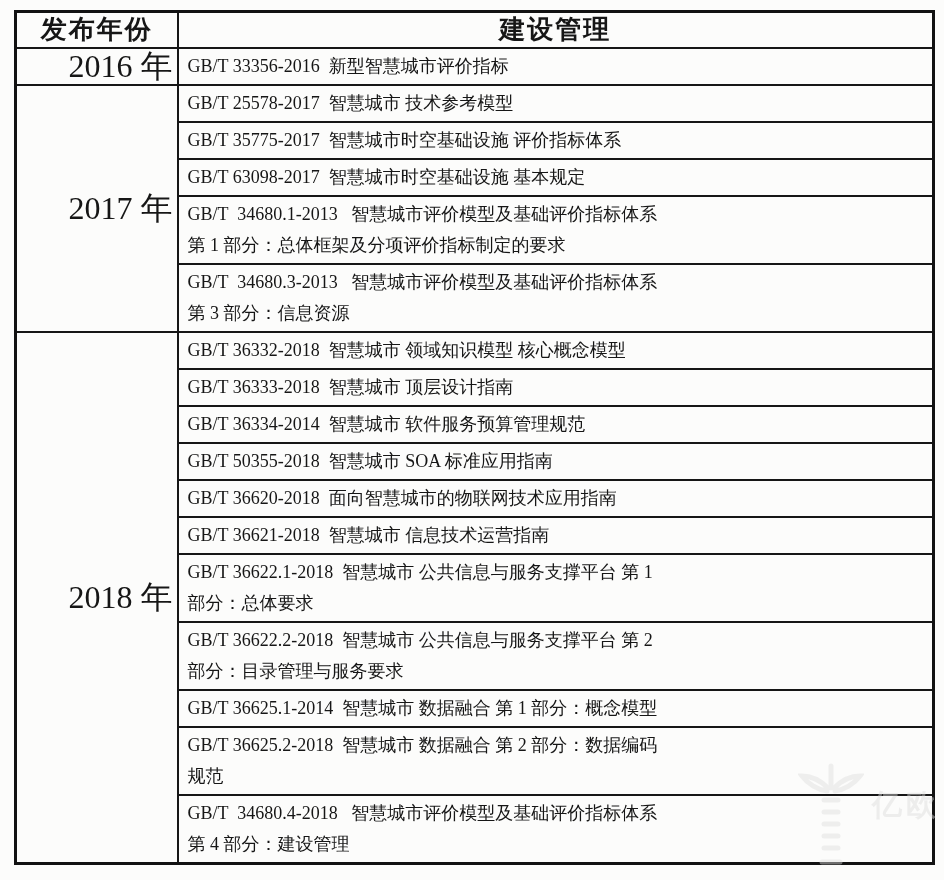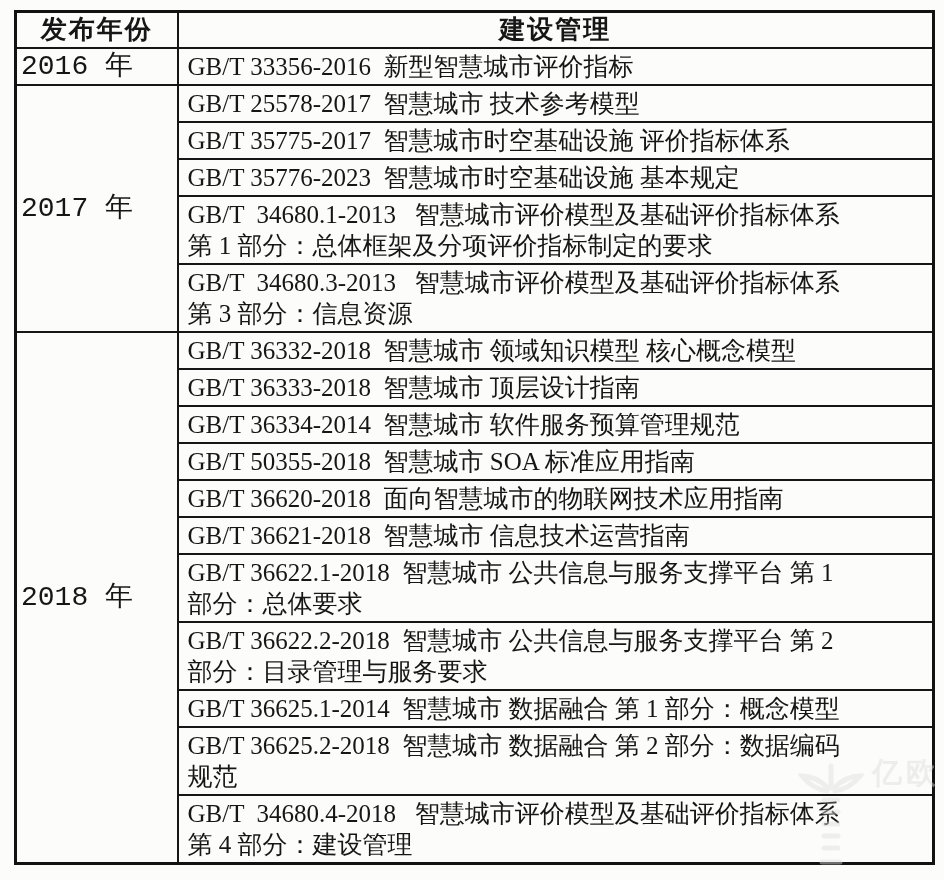--- a/index.html
+++ b/index.html
@@ -31,43 +31,42 @@
   }
   th.hdr {
     font-size: 26px;
     font-weight: bold;
     line-height: 30px;
     padding: 2px 4px;
     letter-spacing: 2px;
     margin-top: 36px;
   }
   td.year-cell {
-    text-align: left;
+    text-align: right;
     vertical-align: middle;
-    font-size: 28px;
+    font-size: 32px;
     line-height: 31px;
     padding: 2px 4px;
-    font-family: Liberation Mono, monospace;
   }
   td.std-cell {
-    font-size: 25px;
+    font-size: 18px;
     line-height: 31px;
     padding: 2px 9px;
     text-align: left;
     vertical-align: middle;
     white-space: pre-wrap;
     word-break: break-all;
     font-family: Liberation Serif, serif;
   }
   .watermark {
     position: absolute;
     right: 4px;
     bottom: 10px;
     display: flex;
-    align-items: flex-start;
+    align-items: center;
     gap: 8px;
     opacity: 0.45;
     pointer-events: none;
   }
   .watermark .wm-text {
     font-size: 30px;
     font-weight: bold;
     color: #dcdcdc;
     letter-spacing: 4px;
     line-height: 1;
@@ -95,21 +94,21 @@
           <td class="std-cell">GB/T 33356-2016  新型智慧城市评价指标</td>
         </tr>
         <tr>
           <td class="year-cell" rowspan="5">2017 年</td>
           <td class="std-cell">GB/T 25578-2017  智慧城市 技术参考模型</td>
         </tr>
         <tr>
           <td class="std-cell">GB/T 35775-2017  智慧城市时空基础设施 评价指标体系</td>
         </tr>
         <tr>
-          <td class="std-cell">GB/T 35776-2023  智慧城市时空基础设施 基本规定</td>
+          <td class="std-cell">GB/T 63098-2017  智慧城市时空基础设施 基本规定</td>
         </tr>
         <tr>
           <td class="std-cell">GB/T  34680.1-2013   智慧城市评价模型及基础评价指标体系
 第 1 部分：总体框架及分项评价指标制定的要求</td>
         </tr>
         <tr>
           <td class="std-cell">GB/T  34680.3-2013   智慧城市评价模型及基础评价指标体系
 第 3 部分：信息资源</td>
         </tr>
         <tr>

